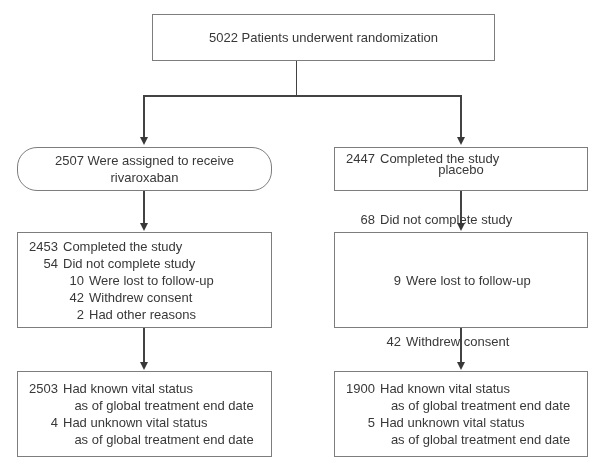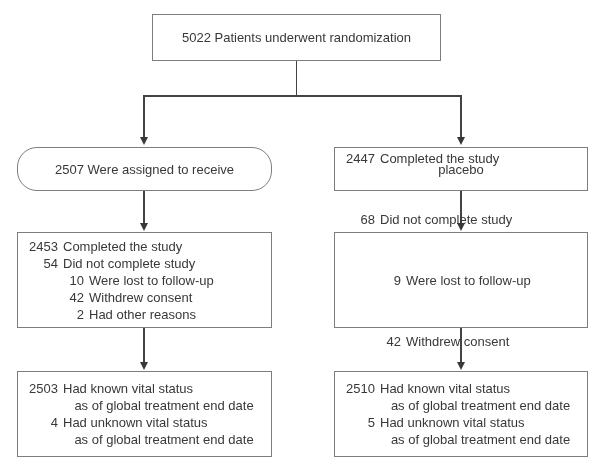--- a/index.html
+++ b/index.html
@@ -67,31 +67,32 @@
     border-left: 4.5px solid transparent;
     border-right: 4.5px solid transparent;
     border-top: 8.5px solid #383838;
   }
 </style>
 </head>
 <body>
 
 <div class="canvas">
 
-  <div class="box centered" style="left:152px; top:14px; width:289px; height:47px;">
+  <div class="box centered" style="left:152px; top:14px; width:343px; height:47px;">
     <div><span>5022</span> <span>Patients underwent randomization</span></div>
   </div>
 
   <div class="vline" style="left:295.5px; top:61px; height:35px;"></div>
   <div class="hline" style="left:143px; top:95px; width:319px;"></div>
   <div class="vline arrowed" style="left:143.25px; top:95px; height:42px;"></div>
   <div class="vline arrowed" style="left:460.25px; top:95px; height:42px;"></div>
 
   <div class="box centered" style="left:17px; top:147px; width:255px; height:44px;border-radius:20px;">
     <div><span>2507</span> <span>Were assigned to receive</span></div>
+    <div>rivaroxaban</div>
   </div>
   <div class="box centered" style="left:334px; top:147px; width:254px; height:44px;">
     <div>placebo</div>
   </div>
 
   <div class="vline arrowed" style="left:143.25px; top:191px; height:32px;"></div>
   <div class="vline arrowed" style="left:460.25px; top:191px; height:32px;"></div>
 
   <div class="box listbox" style="left:17px; top:232px; width:255px; height:96px;">
     <div class="row">
@@ -152,21 +153,21 @@
     <div class="row">
         <span class="num">4</span>
         <span class="txt">Had unknown vital status</span>
       </div>
     <div class="row cont">
         <span class="txt">as of global treatment end date</span>
       </div>
   </div>
   <div class="box listbox" style="left:334px; top:371px; width:254px; height:86px;">
     <div class="row">
-        <span class="num">2510</span>
+        <span class="num">1900</span>
         <span class="txt">Had known vital status</span>
       </div>
     <div class="row cont">
         <span class="txt">as of global treatment end date</span>
       </div>
     <div class="row">
         <span class="num">5</span>
         <span class="txt">Had unknown vital status</span>
       </div>
     <div class="row cont">

